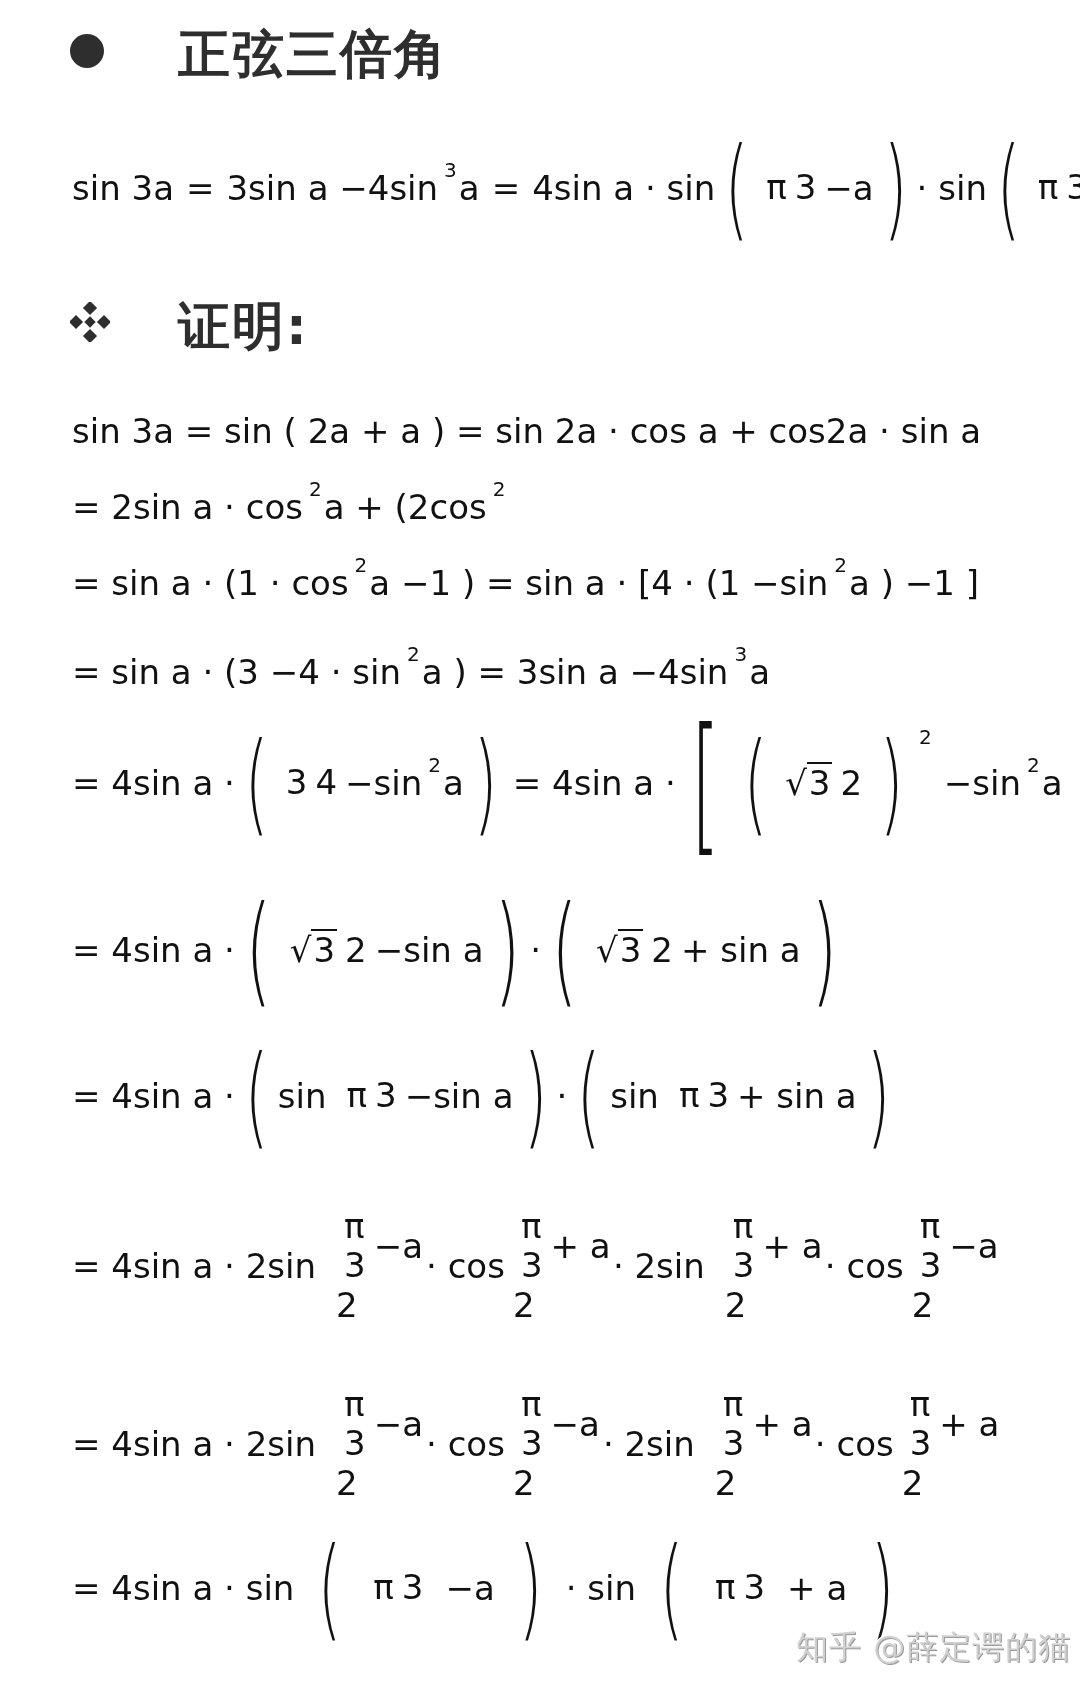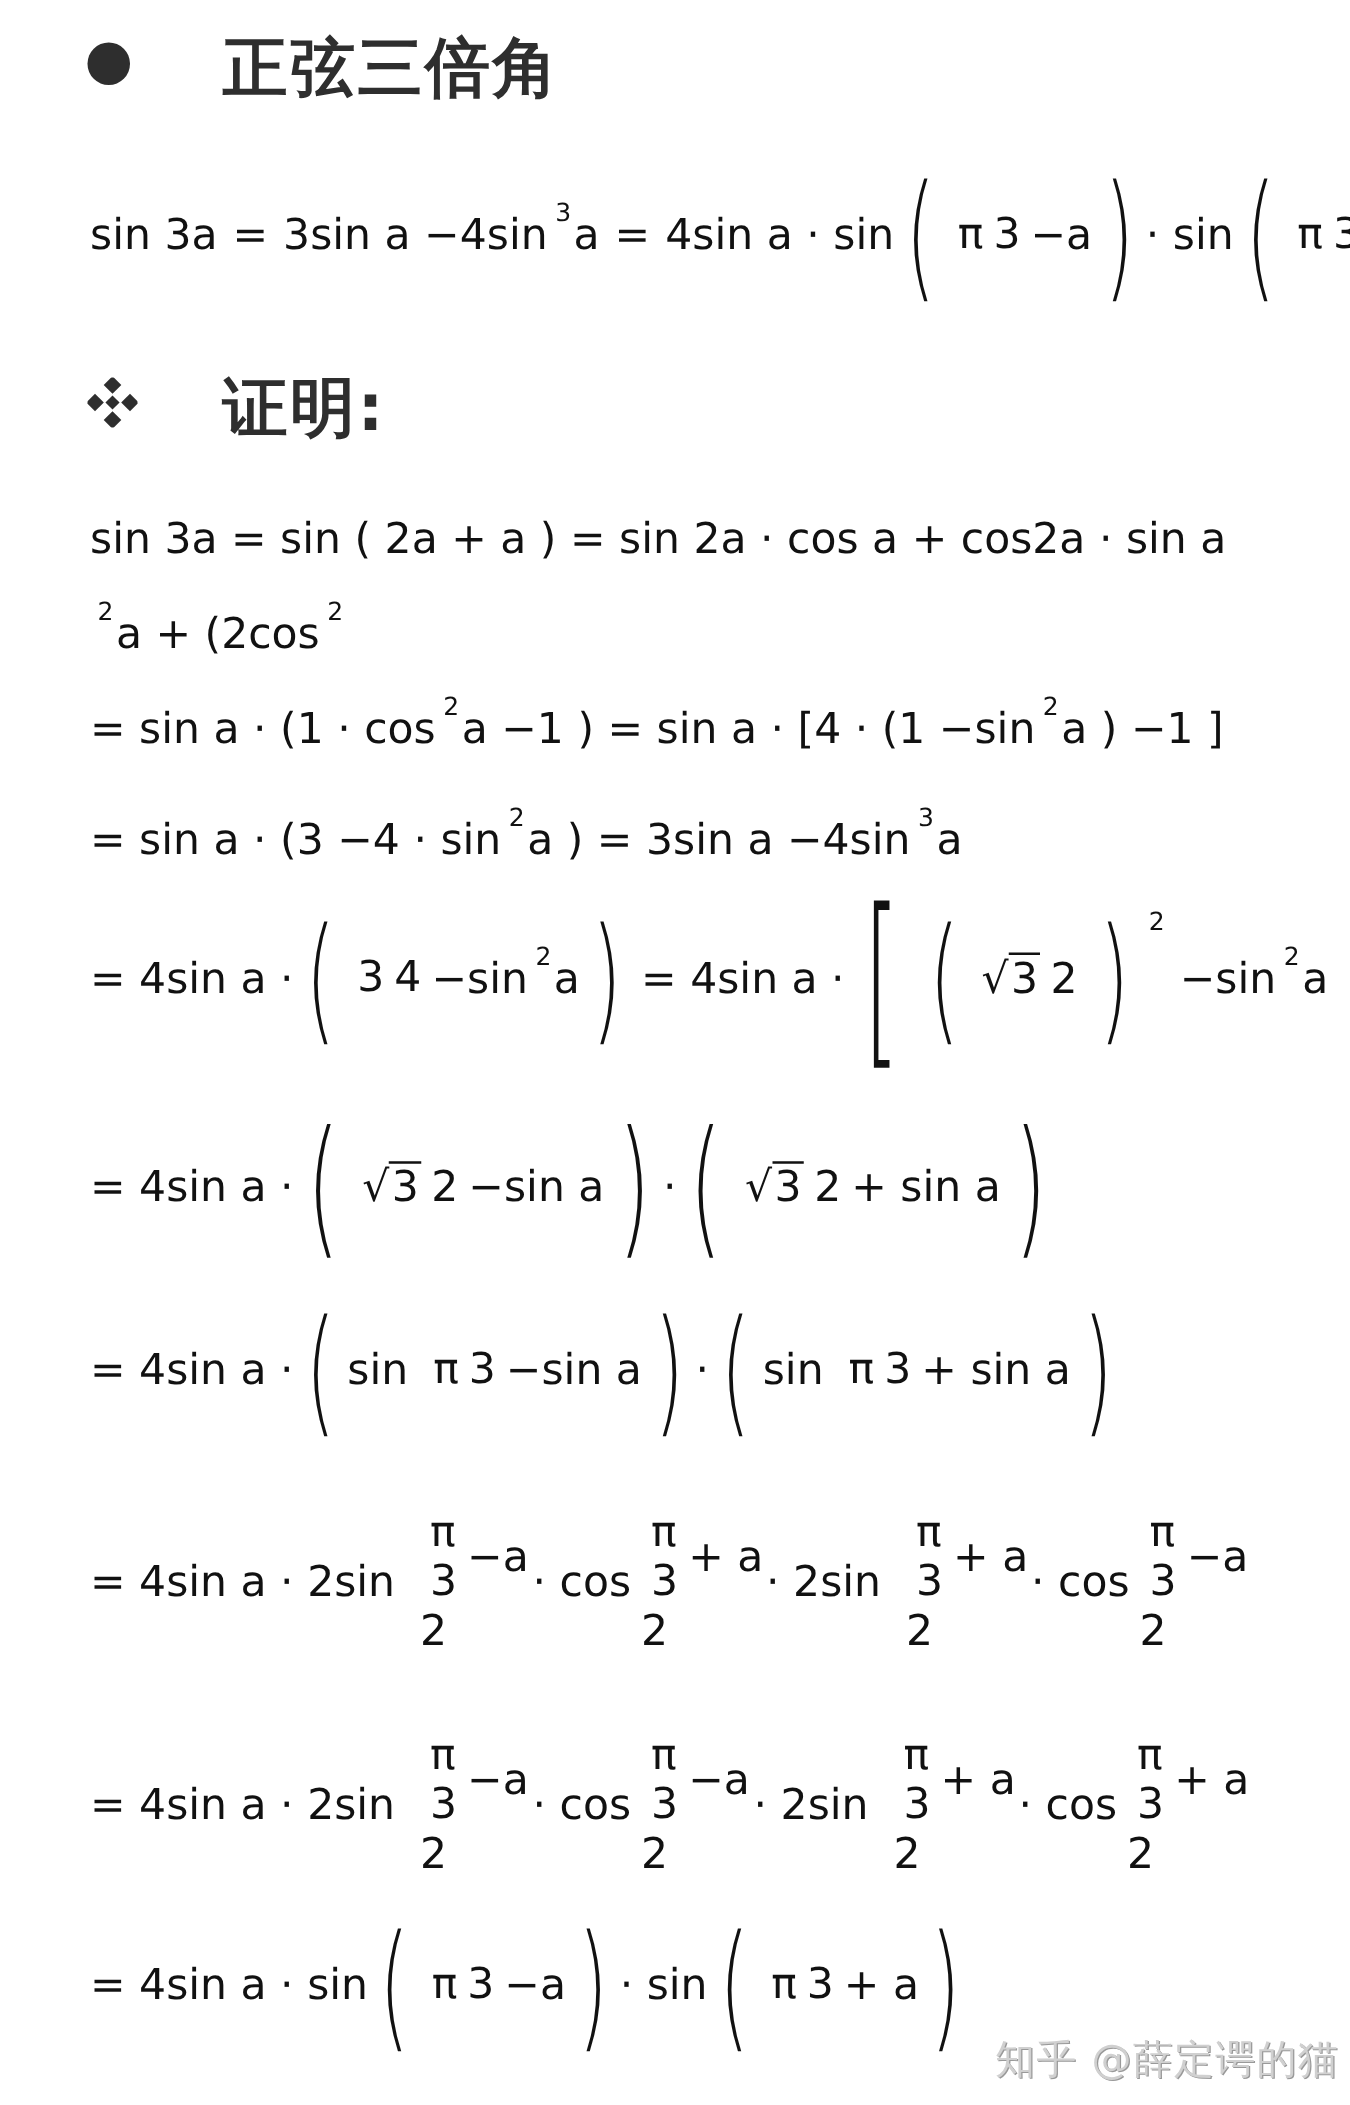--- a/index.html
+++ b/index.html
@@ -57,20 +57,21 @@
     <rect x="1" y="15" width="10" height="10" transform="rotate(45 6 20)"></rect>
     <rect x="29" y="15" width="10" height="10" transform="rotate(45 34 20)"></rect>
     <rect x="16" y="16" width="8" height="8" transform="rotate(45 20 20)"></rect>
   </g>
 </svg>
 <div class="abs heading" style="left:178px;top:292px;">证明:</div>
 
 <div class="line" style="top:414px;">sin 3a = sin ( 2a + a ) = sin 2a · cos  a + cos2a  · sin  a</div>
 
 <div class="line" style="top:490px;">
+  <span>= 2sin  a · cos</span>
     <span class="sup">2</span>
   <span>a + (2cos</span>
     <span class="sup">2</span>
 </div>
 
 <div class="line" style="top:566px;">
   <span>= sin  a · (1 · cos</span>
     <span class="sup">2</span>
   <span>a −1 ) = sin  a · [4 · (1 −sin</span>
     <span class="sup">2</span>
@@ -178,21 +179,21 @@
         <span class="frac"><span class="num">π</span><span class="bar"></span><span class="den">3</span></span>
         <span>+ a</span>
       </span><span class="bar"></span><span class="den">2</span></span>
   <span>· cos</span>
   <span class="frac bigfrac" style="width:100px;"><span class="num">
         <span class="frac"><span class="num">π</span><span class="bar"></span><span class="den">3</span></span>
         <span>+ a</span>
       </span><span class="bar"></span><span class="den">2</span></span>
 </div>
 
-<div class="line" style="top:1532px;height:112px;">
+<div class="line" style="top:1532px;height:112px;gap:14px;">
   <span>= 4sin  a · sin</span>
   <span class="lp" style="font-size:110px;">(</span>
   <span class="frac"><span class="num">π</span><span class="bar"></span><span class="den">3</span></span>
   <span>−a</span>
   <span class="rp" style="font-size:110px;">)</span>
   <span>· sin</span>
   <span class="lp" style="font-size:110px;">(</span>
   <span class="frac"><span class="num">π</span><span class="bar"></span><span class="den">3</span></span>
   <span>+ a</span>
   <span class="rp" style="font-size:110px;">)</span>

